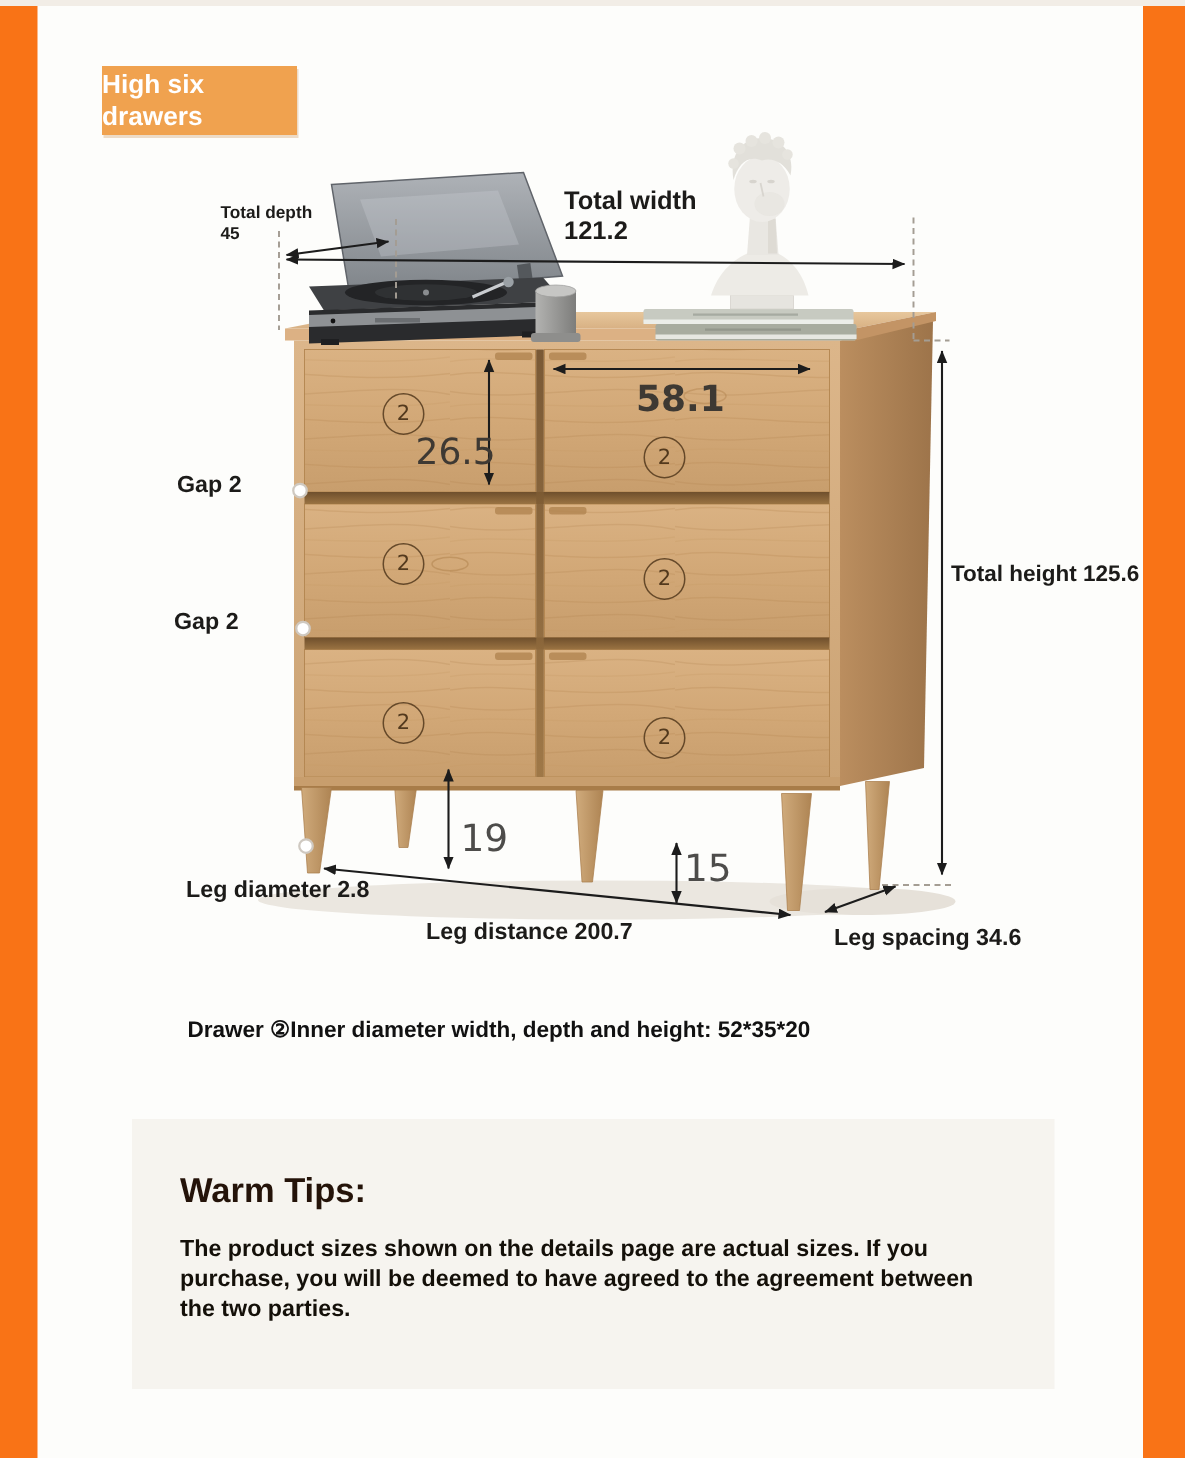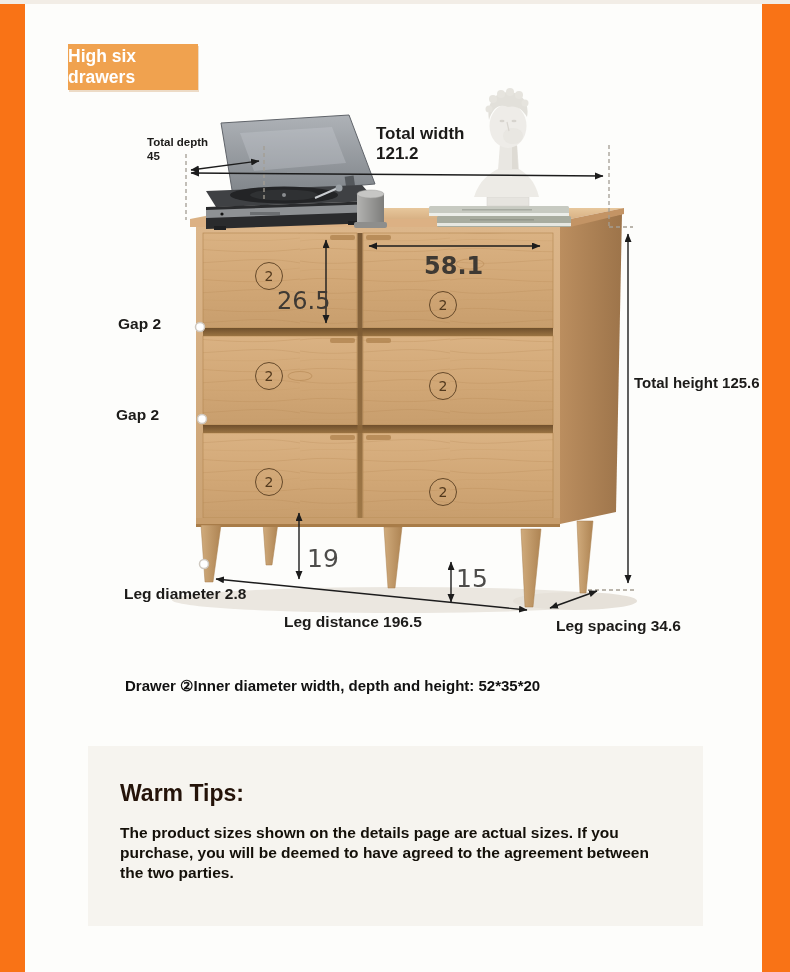--- a/index.html
+++ b/index.html
@@ -235,20 +235,20 @@
   <div id="m-r2c2" class="abs m2">2</div>
   <div id="m-r3c1" class="abs m2">2</div>
   <div id="m-r3c2" class="abs m2">2</div>
 
   <div id="gap1" class="abs lbl">Gap 2</div>
   <div id="gap2" class="abs lbl">Gap 2</div>
   <div id="lbl-height" class="abs lbl">Total height 125.6</div>
   <div id="num-19" class="abs dim">19</div>
   <div id="num-14" class="abs dim">15</div>
   <div id="lbl-legdia" class="abs lbl">Leg diameter 2.8</div>
-  <div id="lbl-legdist" class="abs lbl">Leg distance 196.5</div>
+  <div id="lbl-legdist" class="abs lbl">Leg distance 200.7</div>
   <div id="lbl-legspace" class="abs lbl">Leg spacing 34.6</div>
   <div id="note" class="abs lbl">Drawer ②Inner diameter width, depth and height: 52*35*20</div>
 
   <div id="tips" class="abs"></div>
   <div id="tips-body" class="abs lbl">The product sizes shown on the details page are actual sizes. If you purchase, you will be deemed to have agreed to the agreement between the two parties.</div>
   <div id="tips-title" class="abs lbl">Warm Tips:</div>
 </div>
 
 </body></html>

